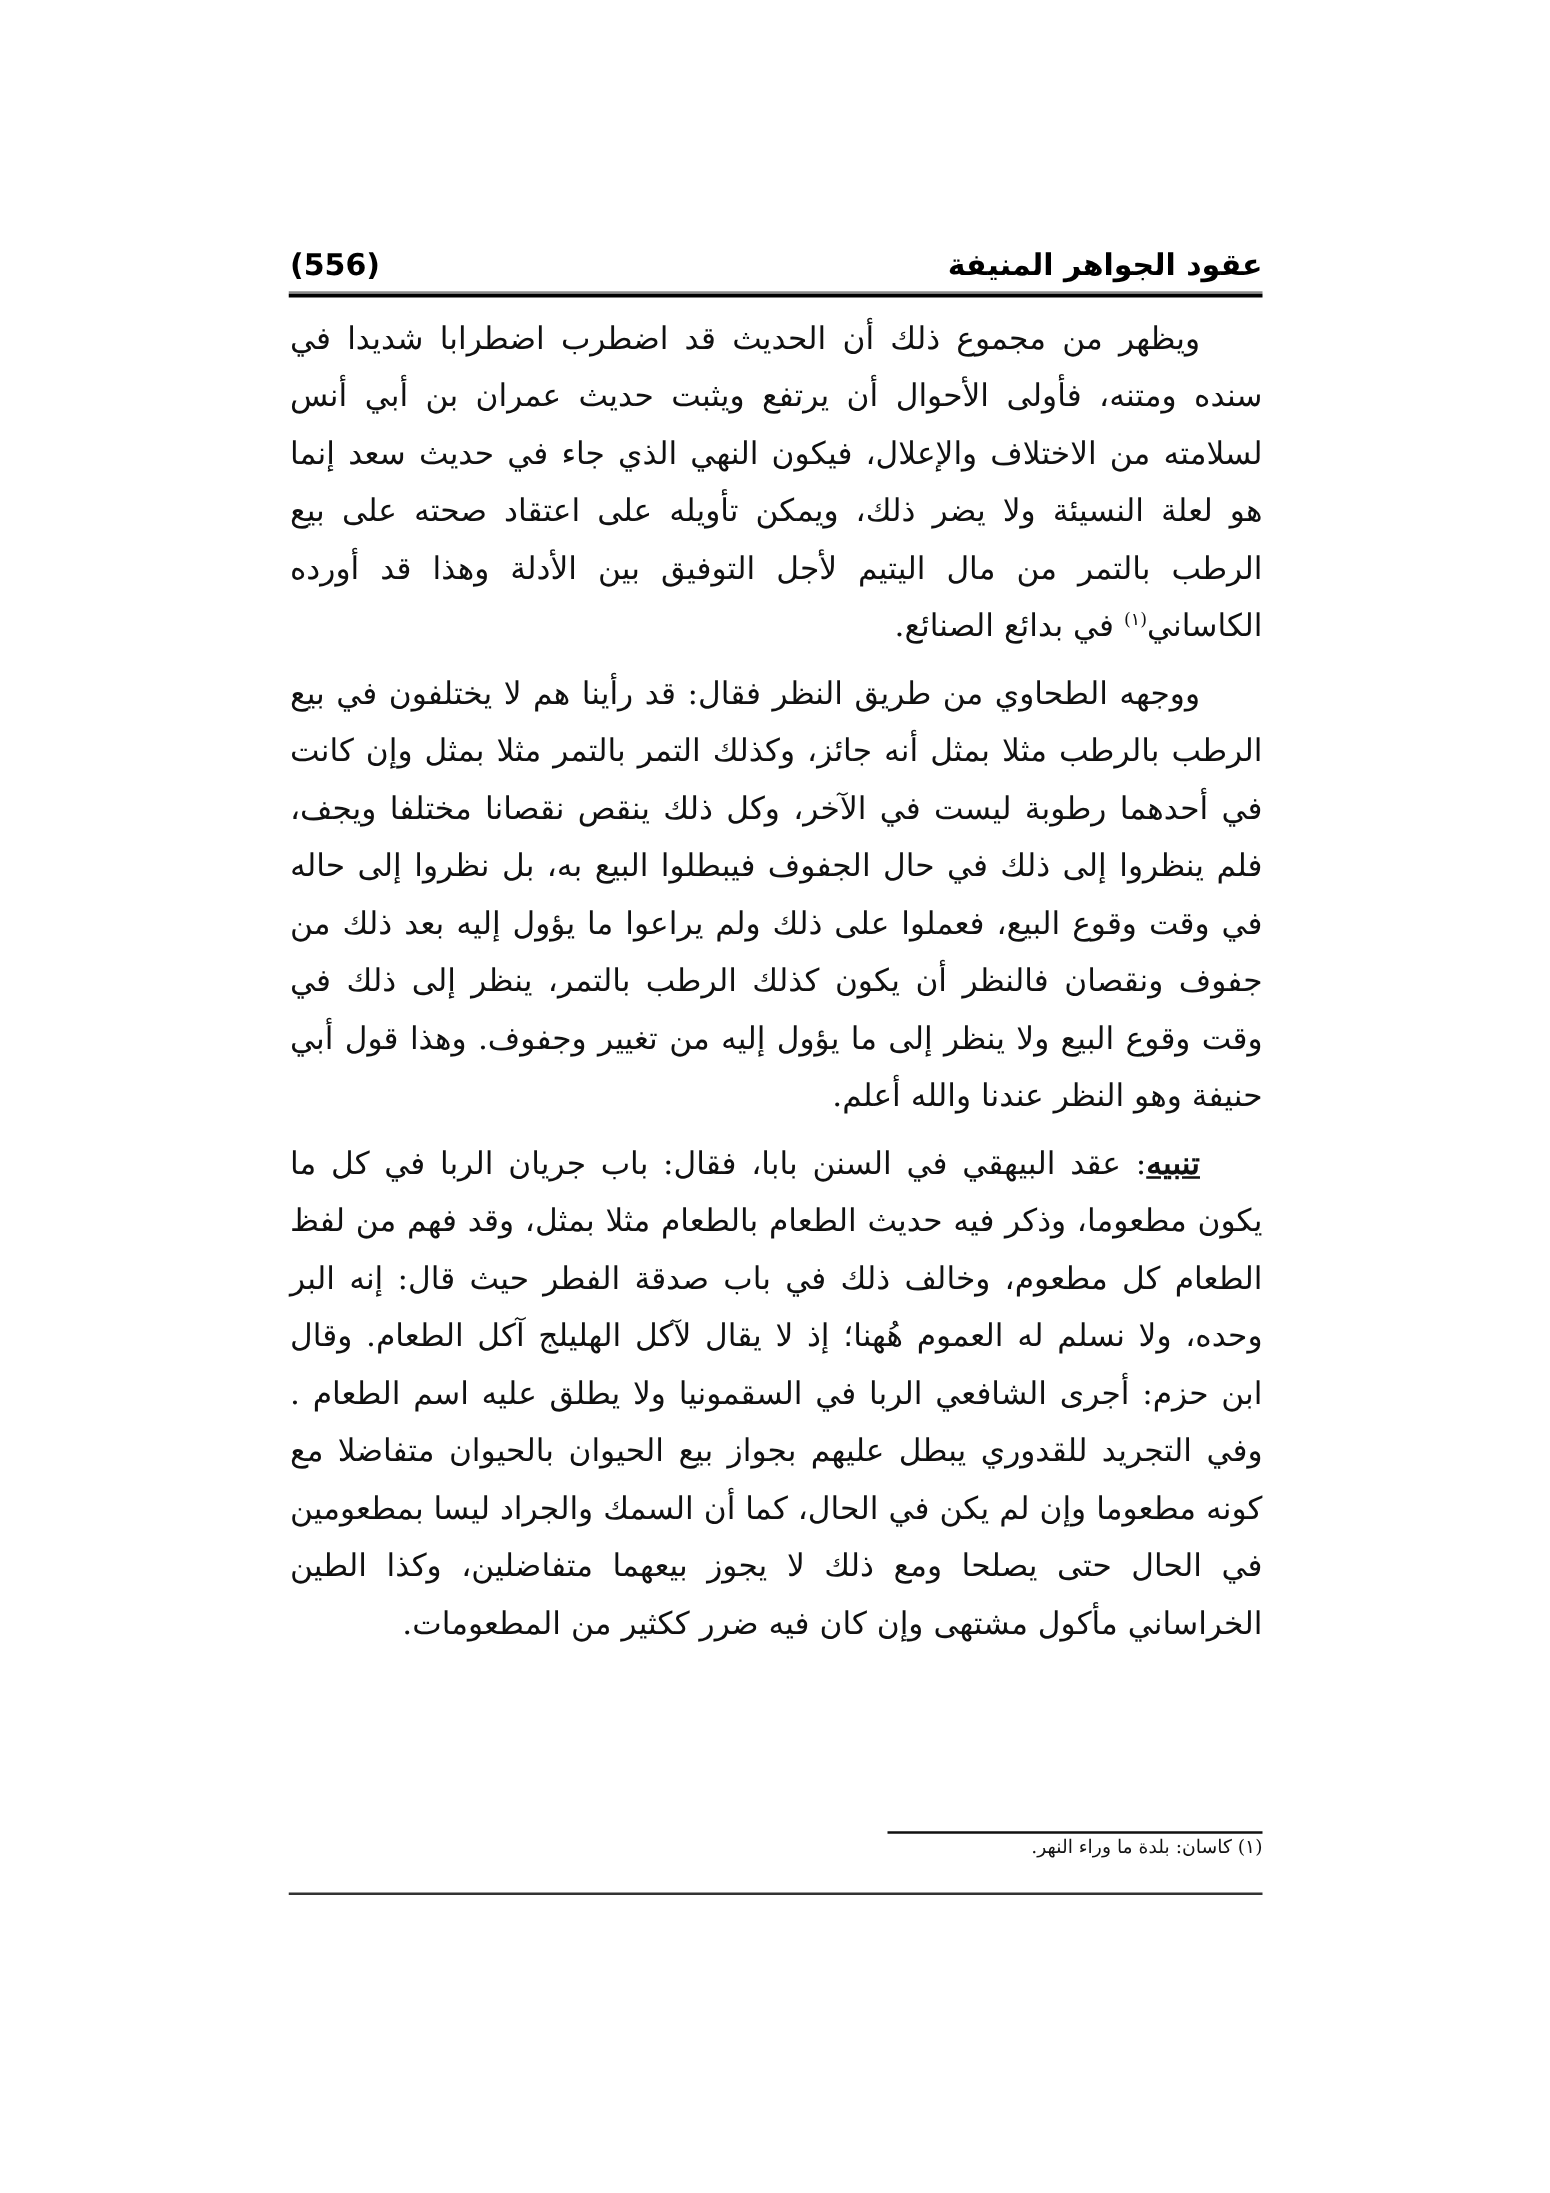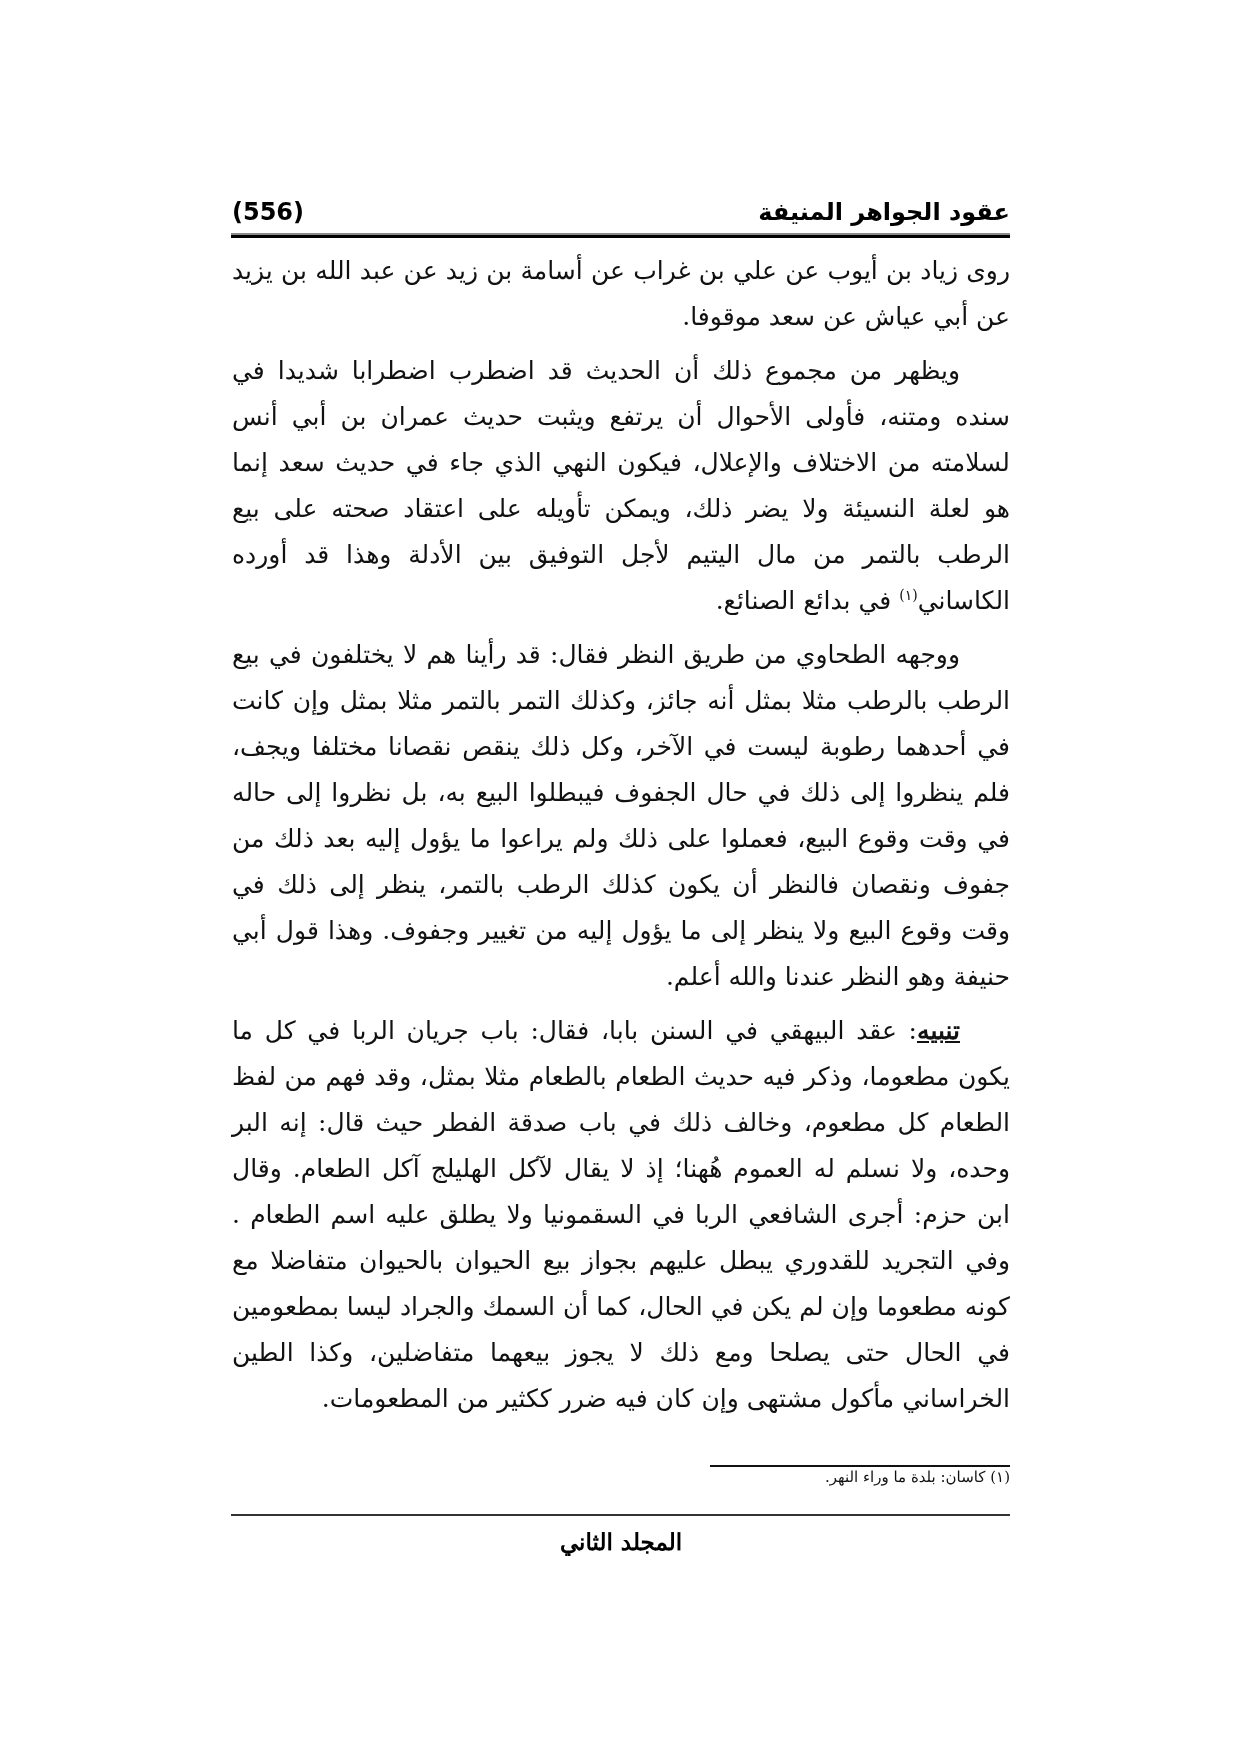--- a/index.html
+++ b/index.html
@@ -141,32 +141,30 @@
     <span class="book-title">عقود الجواهر المنيفة</span>
     <span class="page-number">(556)</span>
   </div>
 
   <div class="header-rule">
     <div class="thin"></div>
     <div class="thick"></div>
   </div>
 
   <div class="body-text">
-    <p class="noindent"><span>روى زياد بن أيوب عن علي بن غراب عن أسامة بن زيد عن عبد الله بن يزيد عن أبي عياش عن سعد موقوفا.</span></p>
 
     <p class="indent"><span>ويظهر من مجموع ذلك أن الحديث قد اضطرب اضطرابا شديدا في سنده ومتنه، فأولى الأحوال أن يرتفع ويثبت حديث عمران بن أبي أنس لسلامته من الاختلاف والإعلال، فيكون النهي الذي جاء في حديث سعد إنما هو لعلة النسيئة ولا يضر ذلك، ويمكن تأويله على اعتقاد صحته على بيع الرطب بالتمر من مال اليتيم لأجل التوفيق بين الأدلة وهذا قد أورده الكاساني</span><sup class="fn-ref">(١)</sup><span> في بدائع الصنائع.</span></p>
 
     <p class="indent"><span>ووجهه الطحاوي من طريق النظر فقال: قد رأينا هم لا يختلفون في بيع الرطب بالرطب مثلا بمثل أنه جائز، وكذلك التمر بالتمر مثلا بمثل وإن كانت في أحدهما رطوبة ليست في الآخر، وكل ذلك ينقص نقصانا مختلفا ويجف، فلم ينظروا إلى ذلك في حال الجفوف فيبطلوا البيع به، بل نظروا إلى حاله في وقت وقوع البيع، فعملوا على ذلك ولم يراعوا ما يؤول إليه بعد ذلك من جفوف ونقصان فالنظر أن يكون كذلك الرطب بالتمر، ينظر إلى ذلك في وقت وقوع البيع ولا ينظر إلى ما يؤول إليه من تغيير وجفوف. وهذا قول أبي حنيفة وهو النظر عندنا والله أعلم.</span></p>
 
     <p class="indent"><span class="note-label">تنبيه</span><span>: عقد البيهقي في السنن بابا، فقال: باب جريان الربا في كل ما يكون مطعوما، وذكر فيه حديث الطعام بالطعام مثلا بمثل، وقد فهم من لفظ الطعام كل مطعوم، وخالف ذلك في باب صدقة الفطر حيث قال: إنه البر وحده، ولا نسلم له العموم هُهنا؛ إذ لا يقال لآكل الهليلج آكل الطعام. وقال ابن حزم: أجرى الشافعي الربا في السقمونيا ولا يطلق عليه اسم الطعام . وفي التجريد للقدوري يبطل عليهم بجواز بيع الحيوان بالحيوان متفاضلا مع كونه مطعوما وإن لم يكن في الحال، كما أن السمك والجراد ليسا بمطعومين في الحال حتى يصلحا ومع ذلك لا يجوز بيعهما متفاضلين، وكذا الطين الخراساني مأكول مشتهى وإن كان فيه ضرر ككثير من المطعومات.</span></p>
   </div>
 
   <div class="fn-separator"></div>
 
   <div class="footnote">
     <span>(١)</span><span> كاسان: بلدة ما وراء النهر.</span>
   </div>
 
   <div class="footer-rule"></div>
 
-  <div class="volume-label">المجلد الثاني</div>
 
 </div>
 
 </body></html>

